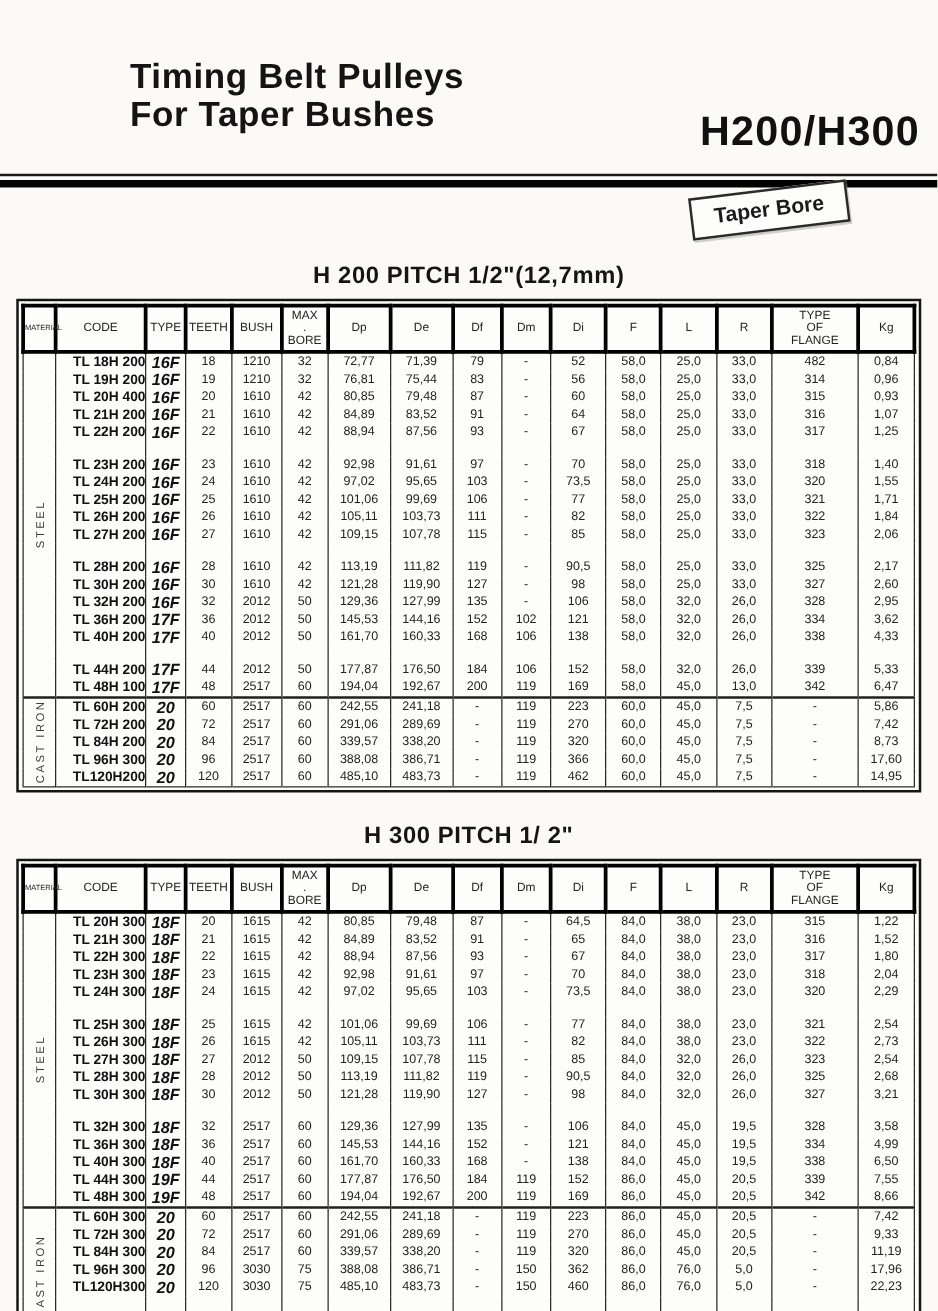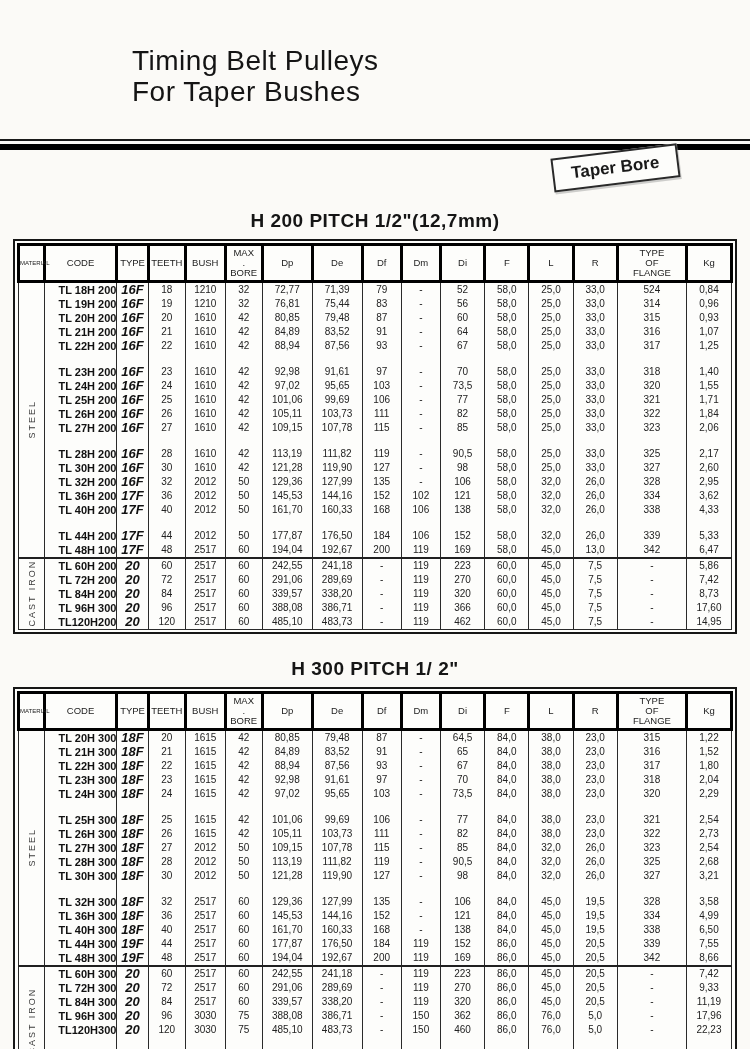--- a/index.html
+++ b/index.html
@@ -3,21 +3,21 @@
 <meta charset="utf-8">
 <style>
   html,body{margin:0;padding:0;}
   body{
     width:750px;height:1049px;position:relative;overflow:hidden;
     background:#fbfaf7;color:#1b1b1b;
     font-family:"Liberation Sans", sans-serif;
   }
   
   .hdr{display:flex;align-items:flex-end;margin:26px 14px 0 104px;}
-  .title{font-weight:normal;font-size:28px;line-height:31px;letter-spacing:.5px;color:#141414;margin-left:28px;}
+  .title{font-weight:bold;font-size:28px;line-height:31px;letter-spacing:.5px;color:#141414;}
   .model{margin-left:auto;font-size:33px;font-weight:bold;letter-spacing:1px;color:#111;padding-bottom:2px;}
   .rules{margin-top:13px;}
   .rule-thin{height:2px;background:#1a1a1a;}
   .rule-thick{height:6px;background:#000;margin-top:3px;}
   
   .badge{
     position:absolute;left:552px;top:151px;transform:rotate(-7deg);
     border:2px solid #2a2a2a;background:#fdfdfb;padding:5px 17px;
     font-size:17px;font-weight:bold;color:#1a1a1a;box-shadow:1px 2px 0 rgba(120,120,120,.35);
   }
@@ -49,20 +49,21 @@
   tr.sec-start td{border-top:2px solid #202020;}
 </style>
 </head>
 <body>
 
 <header class="hdr">
   <h1 class="title">
     <span>Timing Belt Pulleys</span><br>
     <span>For Taper Bushes</span>
   </h1>
+  <div class="model">H200/H300</div>
 </header>
 
 <div class="rules">
   <div class="rule-thin"></div>
   <div class="rule-thick"></div>
 </div>
 
 <div class="badge">Taper Bore</div>
 
 <h2 class="t-title" id="title1">H 200 PITCH 1/2"(12,7mm)</h2>
@@ -119,42 +120,42 @@
           <td class="c-bush">1210</td>
           <td class="c-max_bore">32</td>
           <td class="c-dp">72,77</td>
           <td class="c-de">71,39</td>
           <td class="c-df">79</td>
           <td class="c-dm">-</td>
           <td class="c-di">52</td>
           <td class="c-f">58,0</td>
           <td class="c-l">25,0</td>
           <td class="c-r">33,0</td>
-          <td class="c-flange">524</td>
+          <td class="c-flange">482</td>
           <td class="c-kg">0,84</td>
         </tr>
         <tr>
           <td class="c-code">TL 19H 200</td>
           <td class="c-type">16F</td>
           <td class="c-teeth">19</td>
           <td class="c-bush">1210</td>
           <td class="c-max_bore">32</td>
           <td class="c-dp">76,81</td>
           <td class="c-de">75,44</td>
           <td class="c-df">83</td>
           <td class="c-dm">-</td>
           <td class="c-di">56</td>
           <td class="c-f">58,0</td>
           <td class="c-l">25,0</td>
           <td class="c-r">33,0</td>
           <td class="c-flange">314</td>
           <td class="c-kg">0,96</td>
         </tr>
         <tr>
-          <td class="c-code">TL 20H 200</td>
+          <td class="c-code">TL 20H 400</td>
           <td class="c-type">16F</td>
           <td class="c-teeth">20</td>
           <td class="c-bush">1610</td>
           <td class="c-max_bore">42</td>
           <td class="c-dp">80,85</td>
           <td class="c-de">79,48</td>
           <td class="c-df">87</td>
           <td class="c-dm">-</td>
           <td class="c-di">60</td>
           <td class="c-f">58,0</td>

